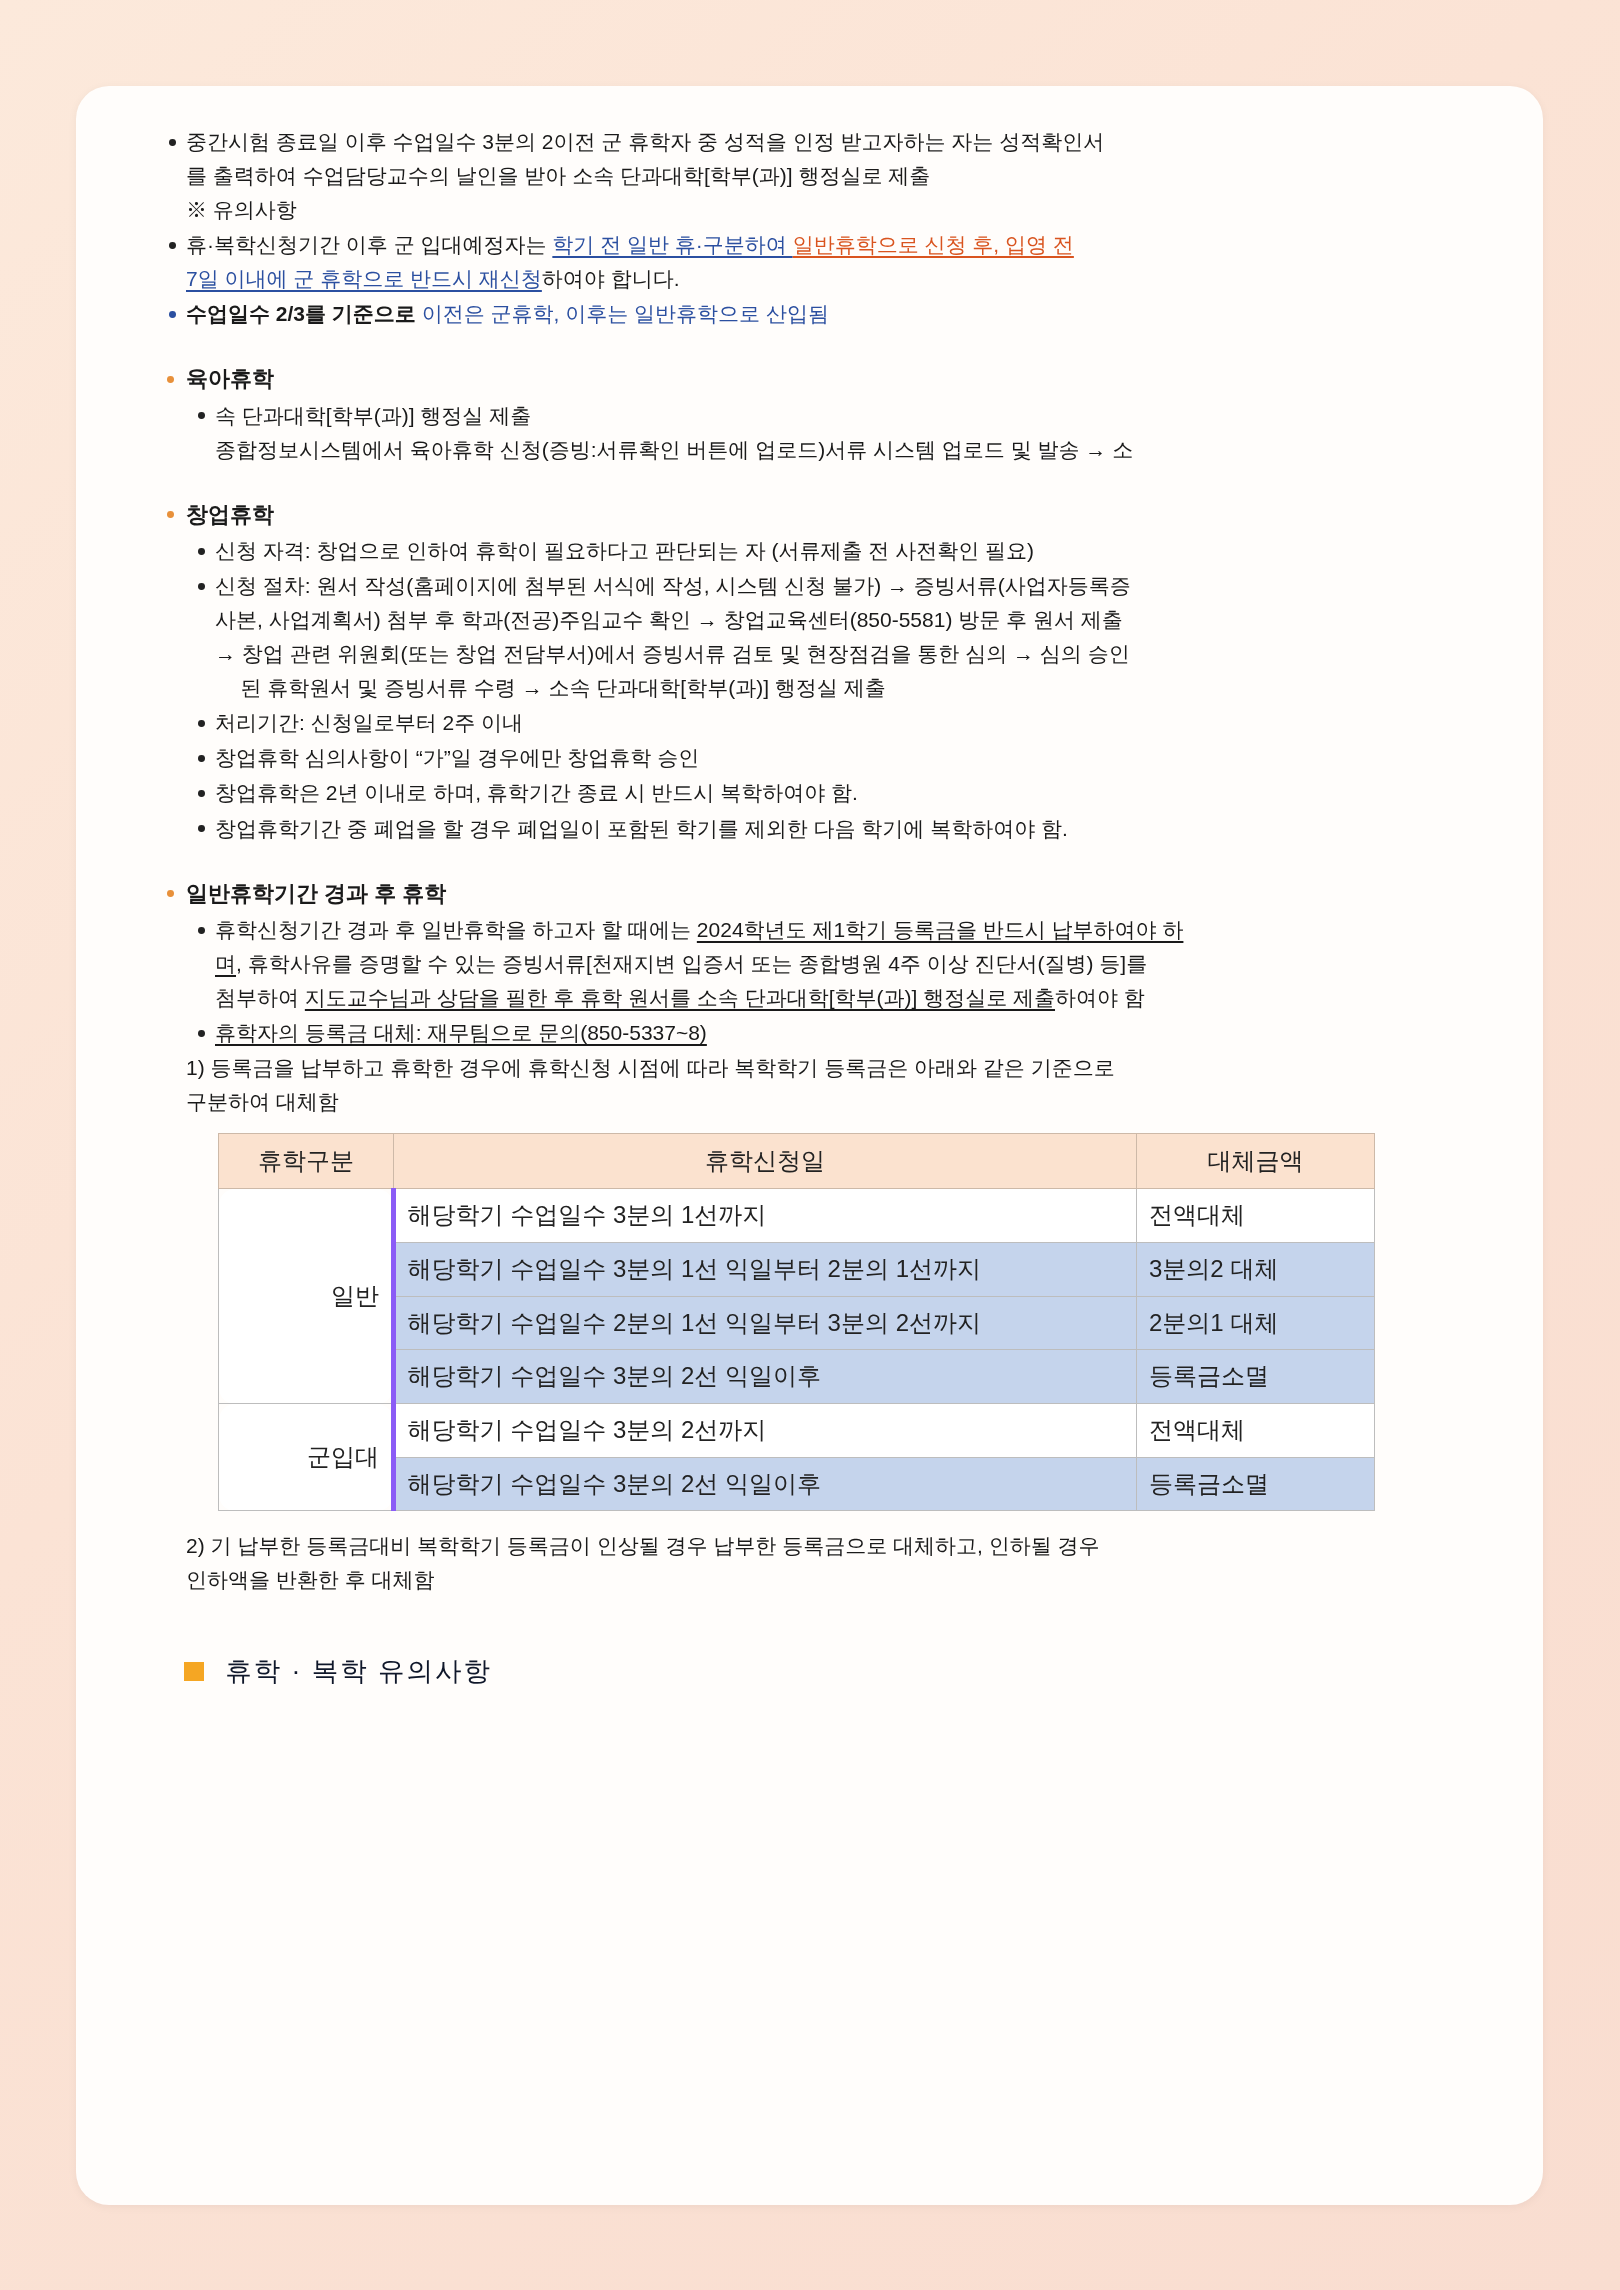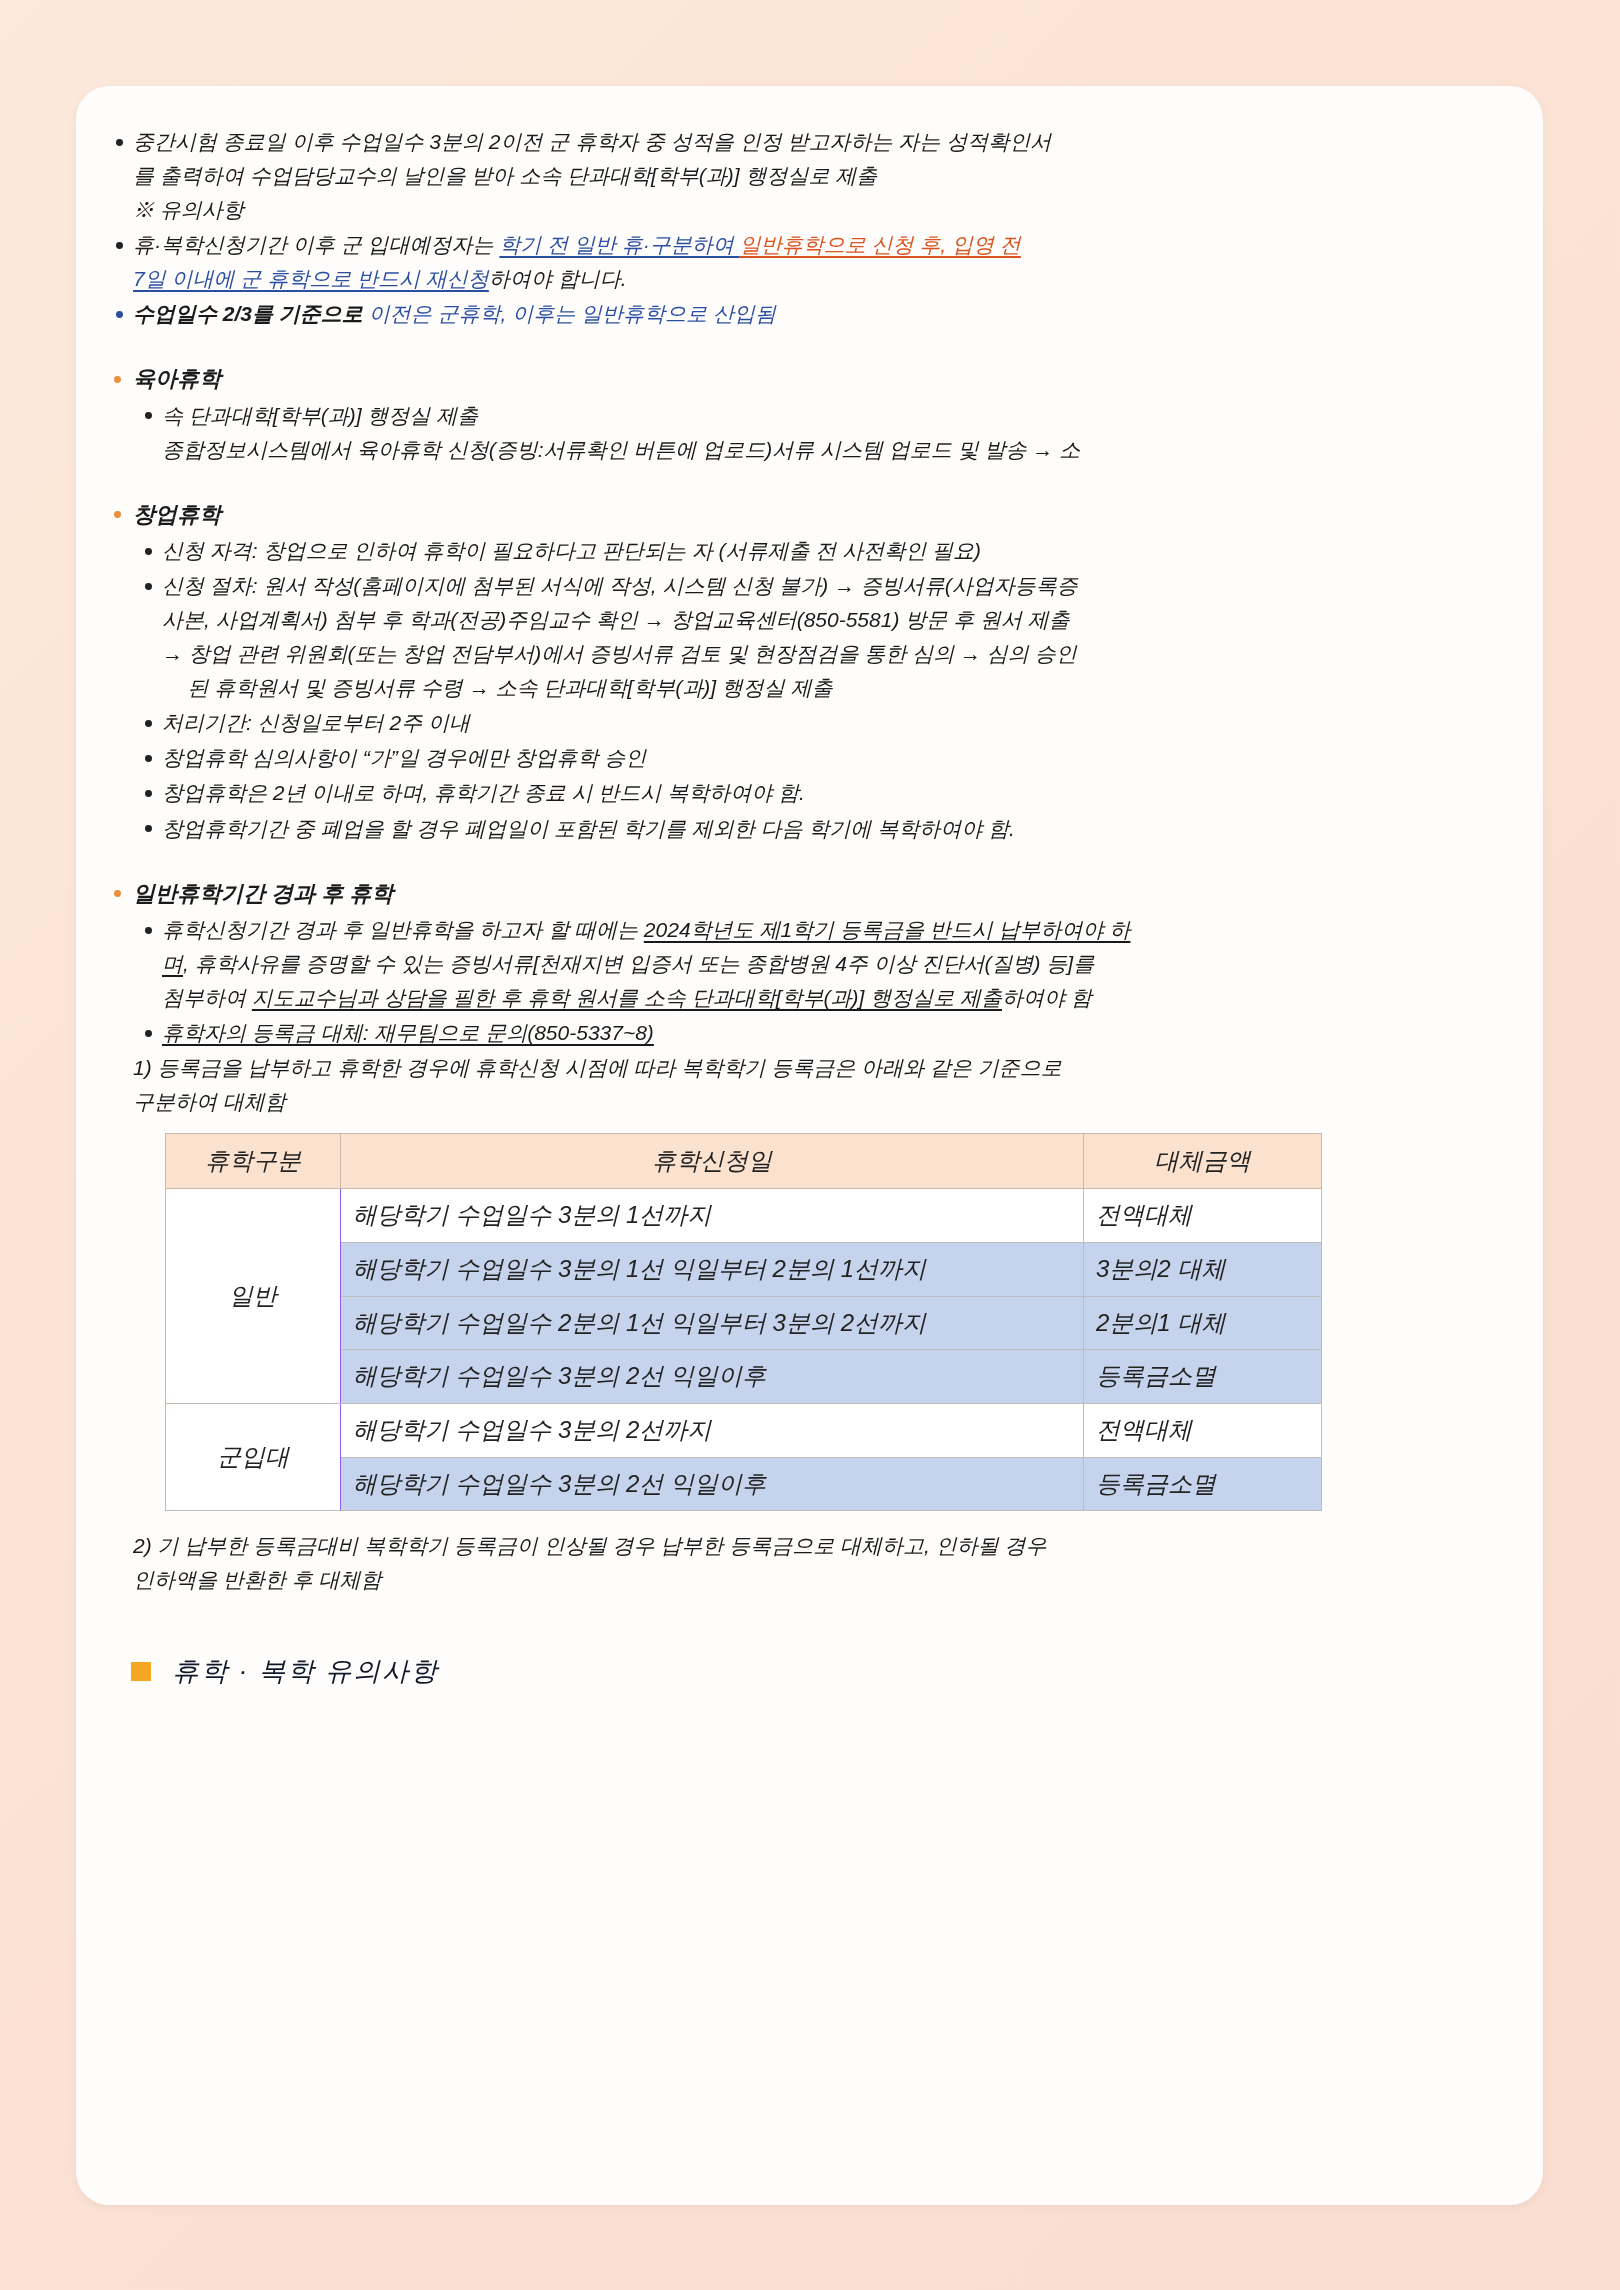--- a/index.html
+++ b/index.html
@@ -16,22 +16,21 @@
   .page {
     position: absolute;
     left: 76px;
     top: 86px;
     width: 1467px;
     height: 2119px;
     background: #fffdfb;
     border-radius: 33px;
     box-shadow: 0 2px 9.8px rgba(0,0,0,0.05);
     box-sizing: border-box;
-    padding: 39px 59px 39px 24px;
-    font-style: italic;
+    padding: 39px 59px 39px 77px;
   }
   .content {
     font-size: 21px;
     line-height: 1.62;
     color: #1a1a1a;
   }
 
   
   .b1, .b2 {
     position: relative;
@@ -99,21 +98,21 @@
     font-weight: normal;
     padding: 7.8px 5.9px;
     text-align: center;
   }
   table.tbl td {
     border: 1px solid #bdbdbd;
     padding: 6.9px 11.8px;
     background: #ffffff;
   }
   table.tbl td.shade { background: #c5d4ec; }
-  table.tbl td.rowlabel { text-align: center; border-right: 1px solid #8b5cf6; border-radius: 16px; }
+  table.tbl td.rowlabel { text-align: right; border-right: 5px solid #8b5cf6; border-radius: 16px; }
 
   
   .foot {
     margin-top: 53px;
     margin-left: 31px;
     display: flex;
     align-items: center;
     gap: 21.6px;
     font-size: 26.5px;
     letter-spacing: 2px;

